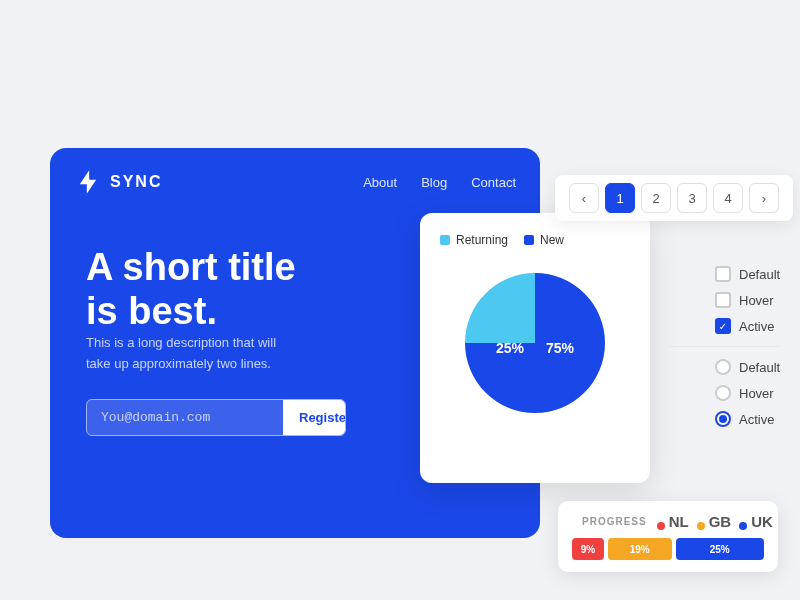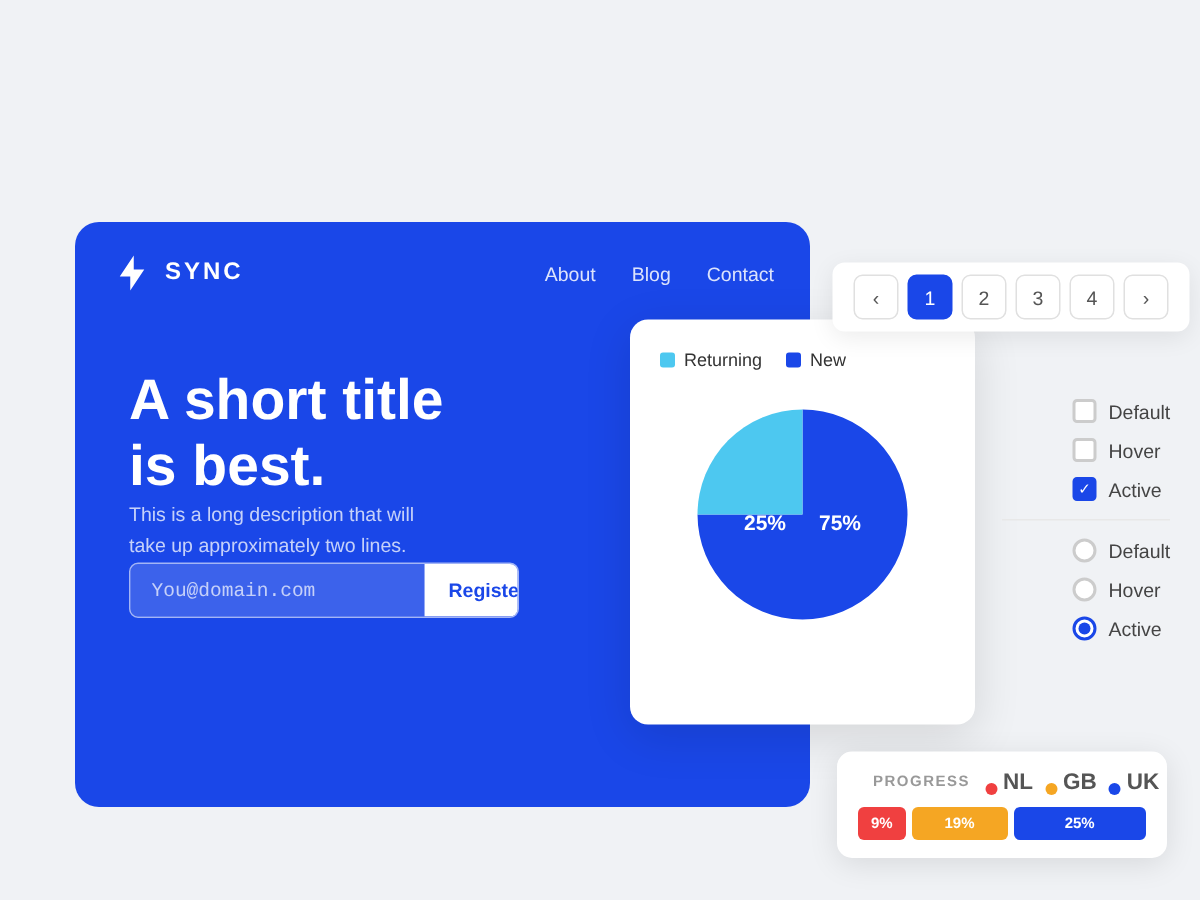--- a/index.html
+++ b/index.html
@@ -73,20 +73,21 @@
       font-size: 38px;
       font-weight: 800;
       color: #fff;
       line-height: 1.15;
       margin-bottom: 0;
     }
     .hero-desc {
       font-size: 13px;
       color: rgba(255,255,255,0.75);
       line-height: 1.6;
+      margin-bottom: 24px;
       max-width: 200px;
     }
     .email-form {
       display: flex;
       gap: 0;
       border: 1.5px solid rgba(255,255,255,0.6);
       border-radius: 6px;
       overflow: hidden;
       width: 260px;
     }

